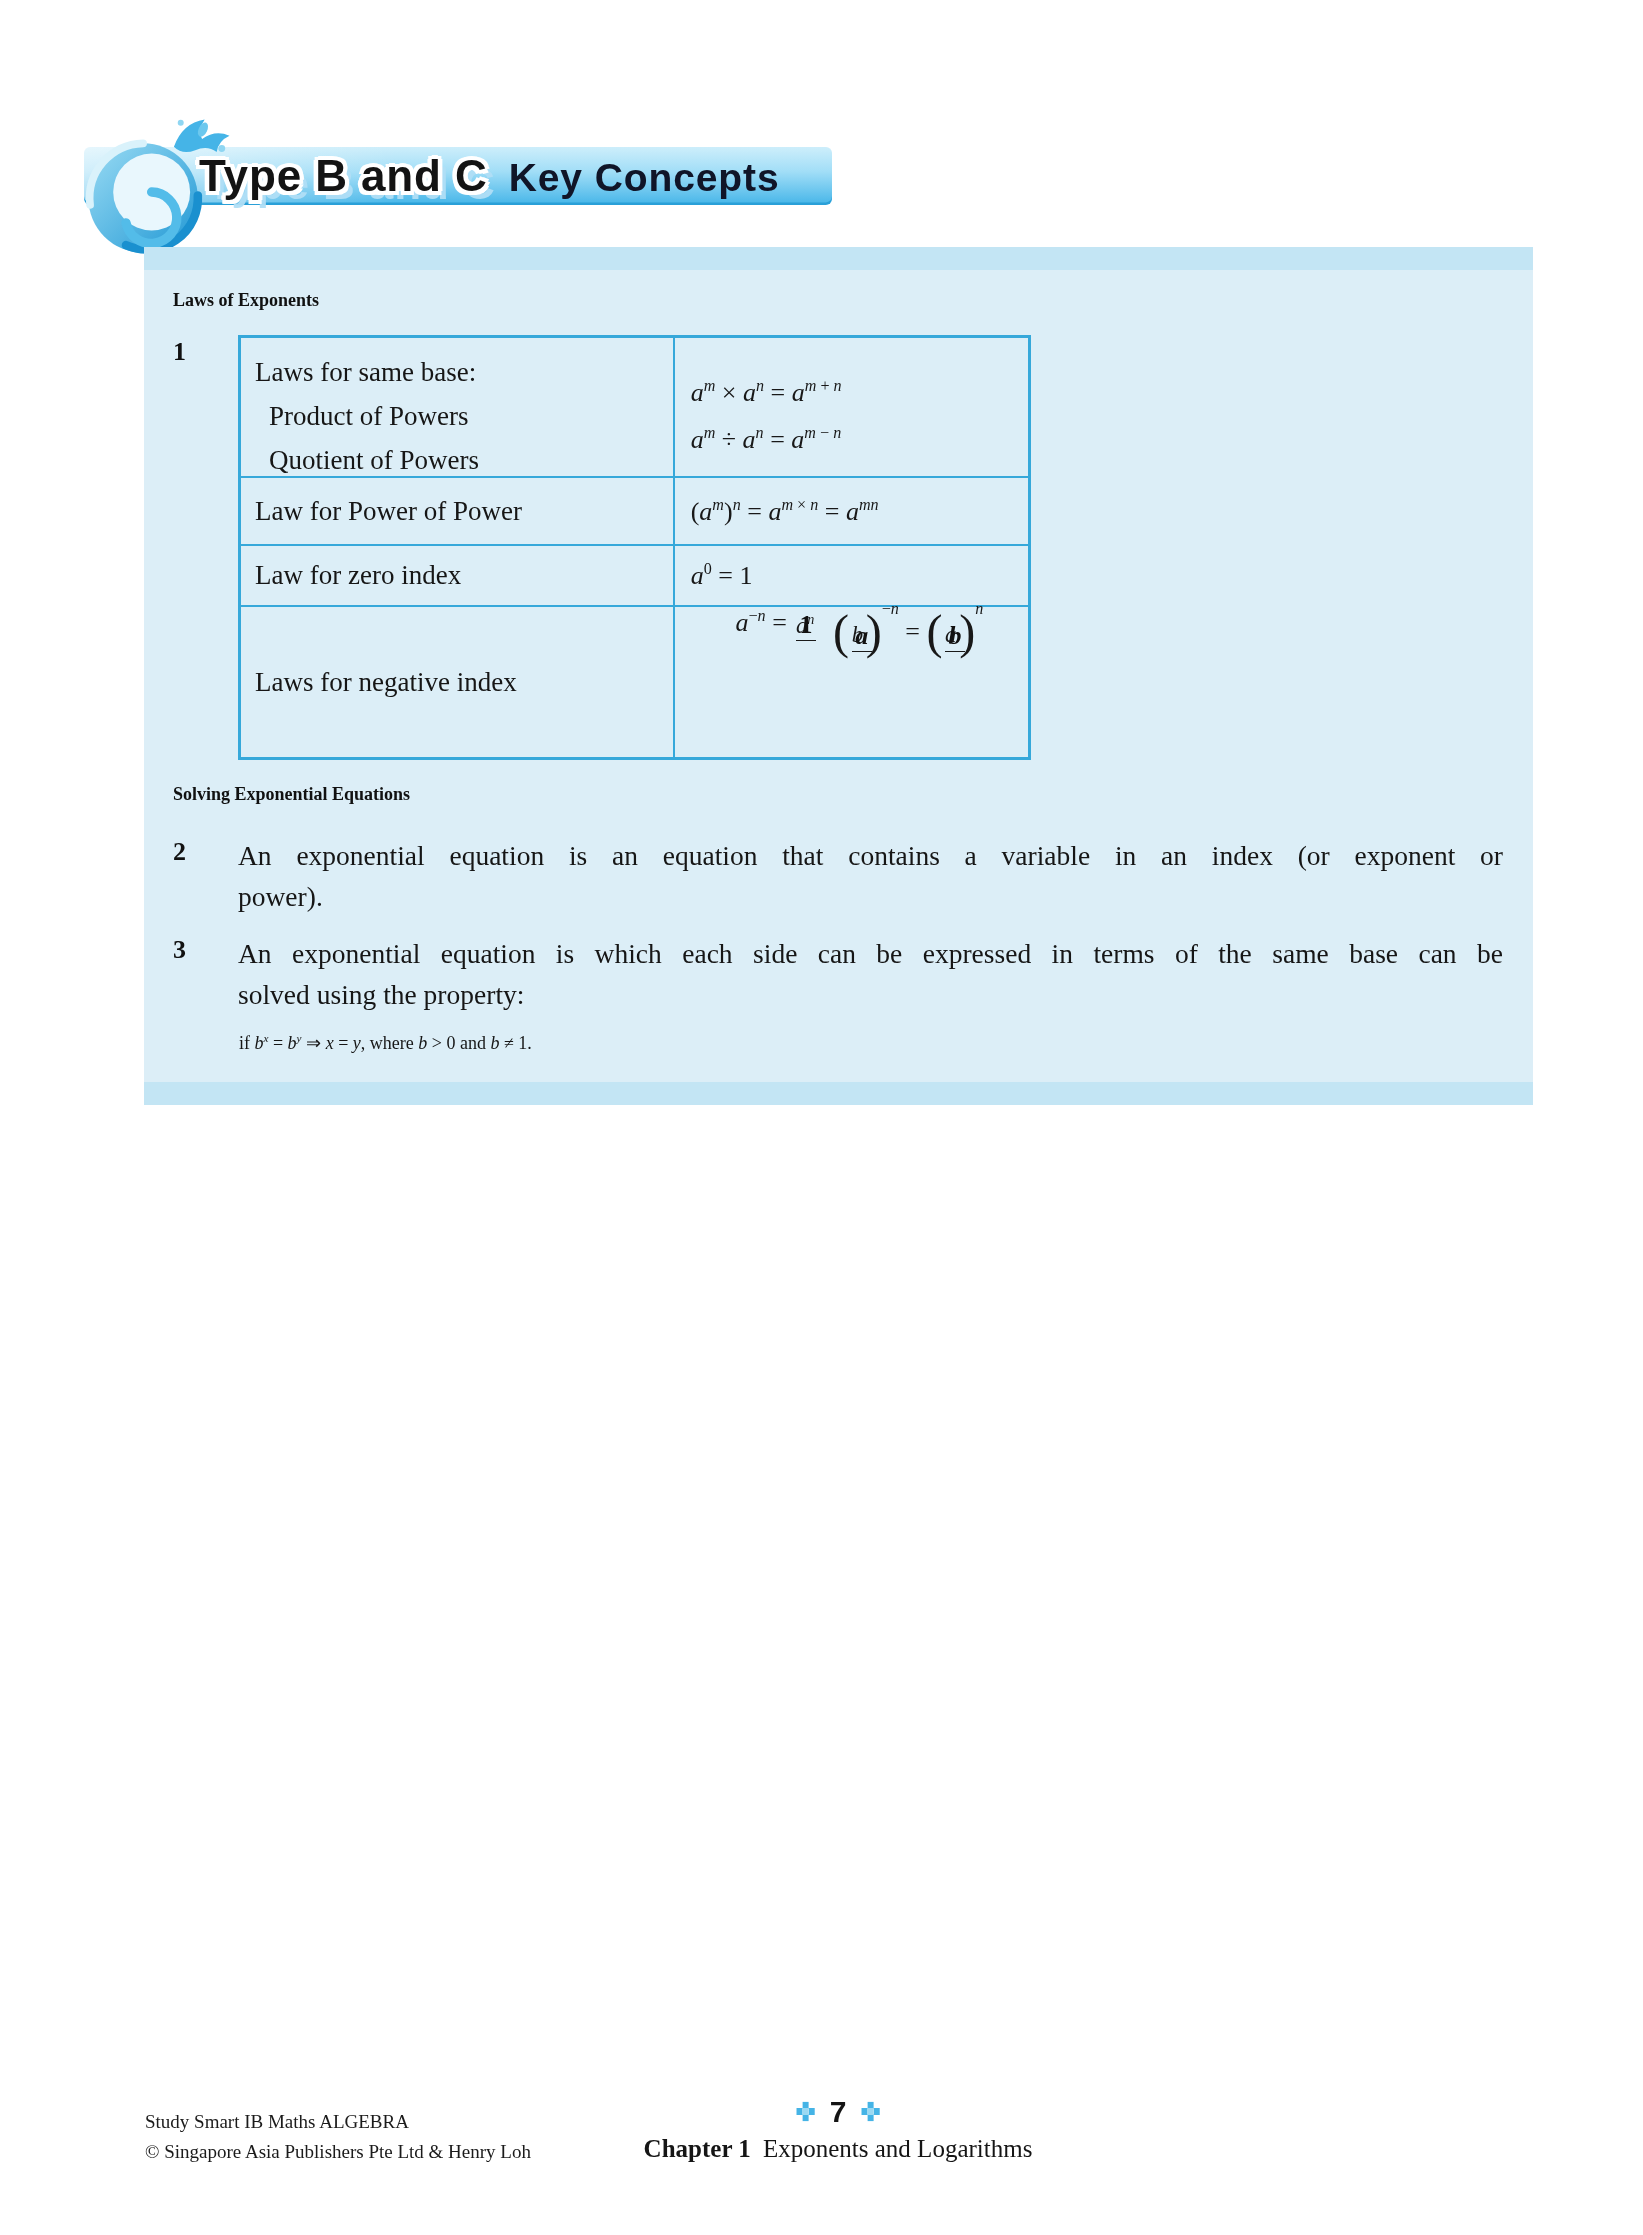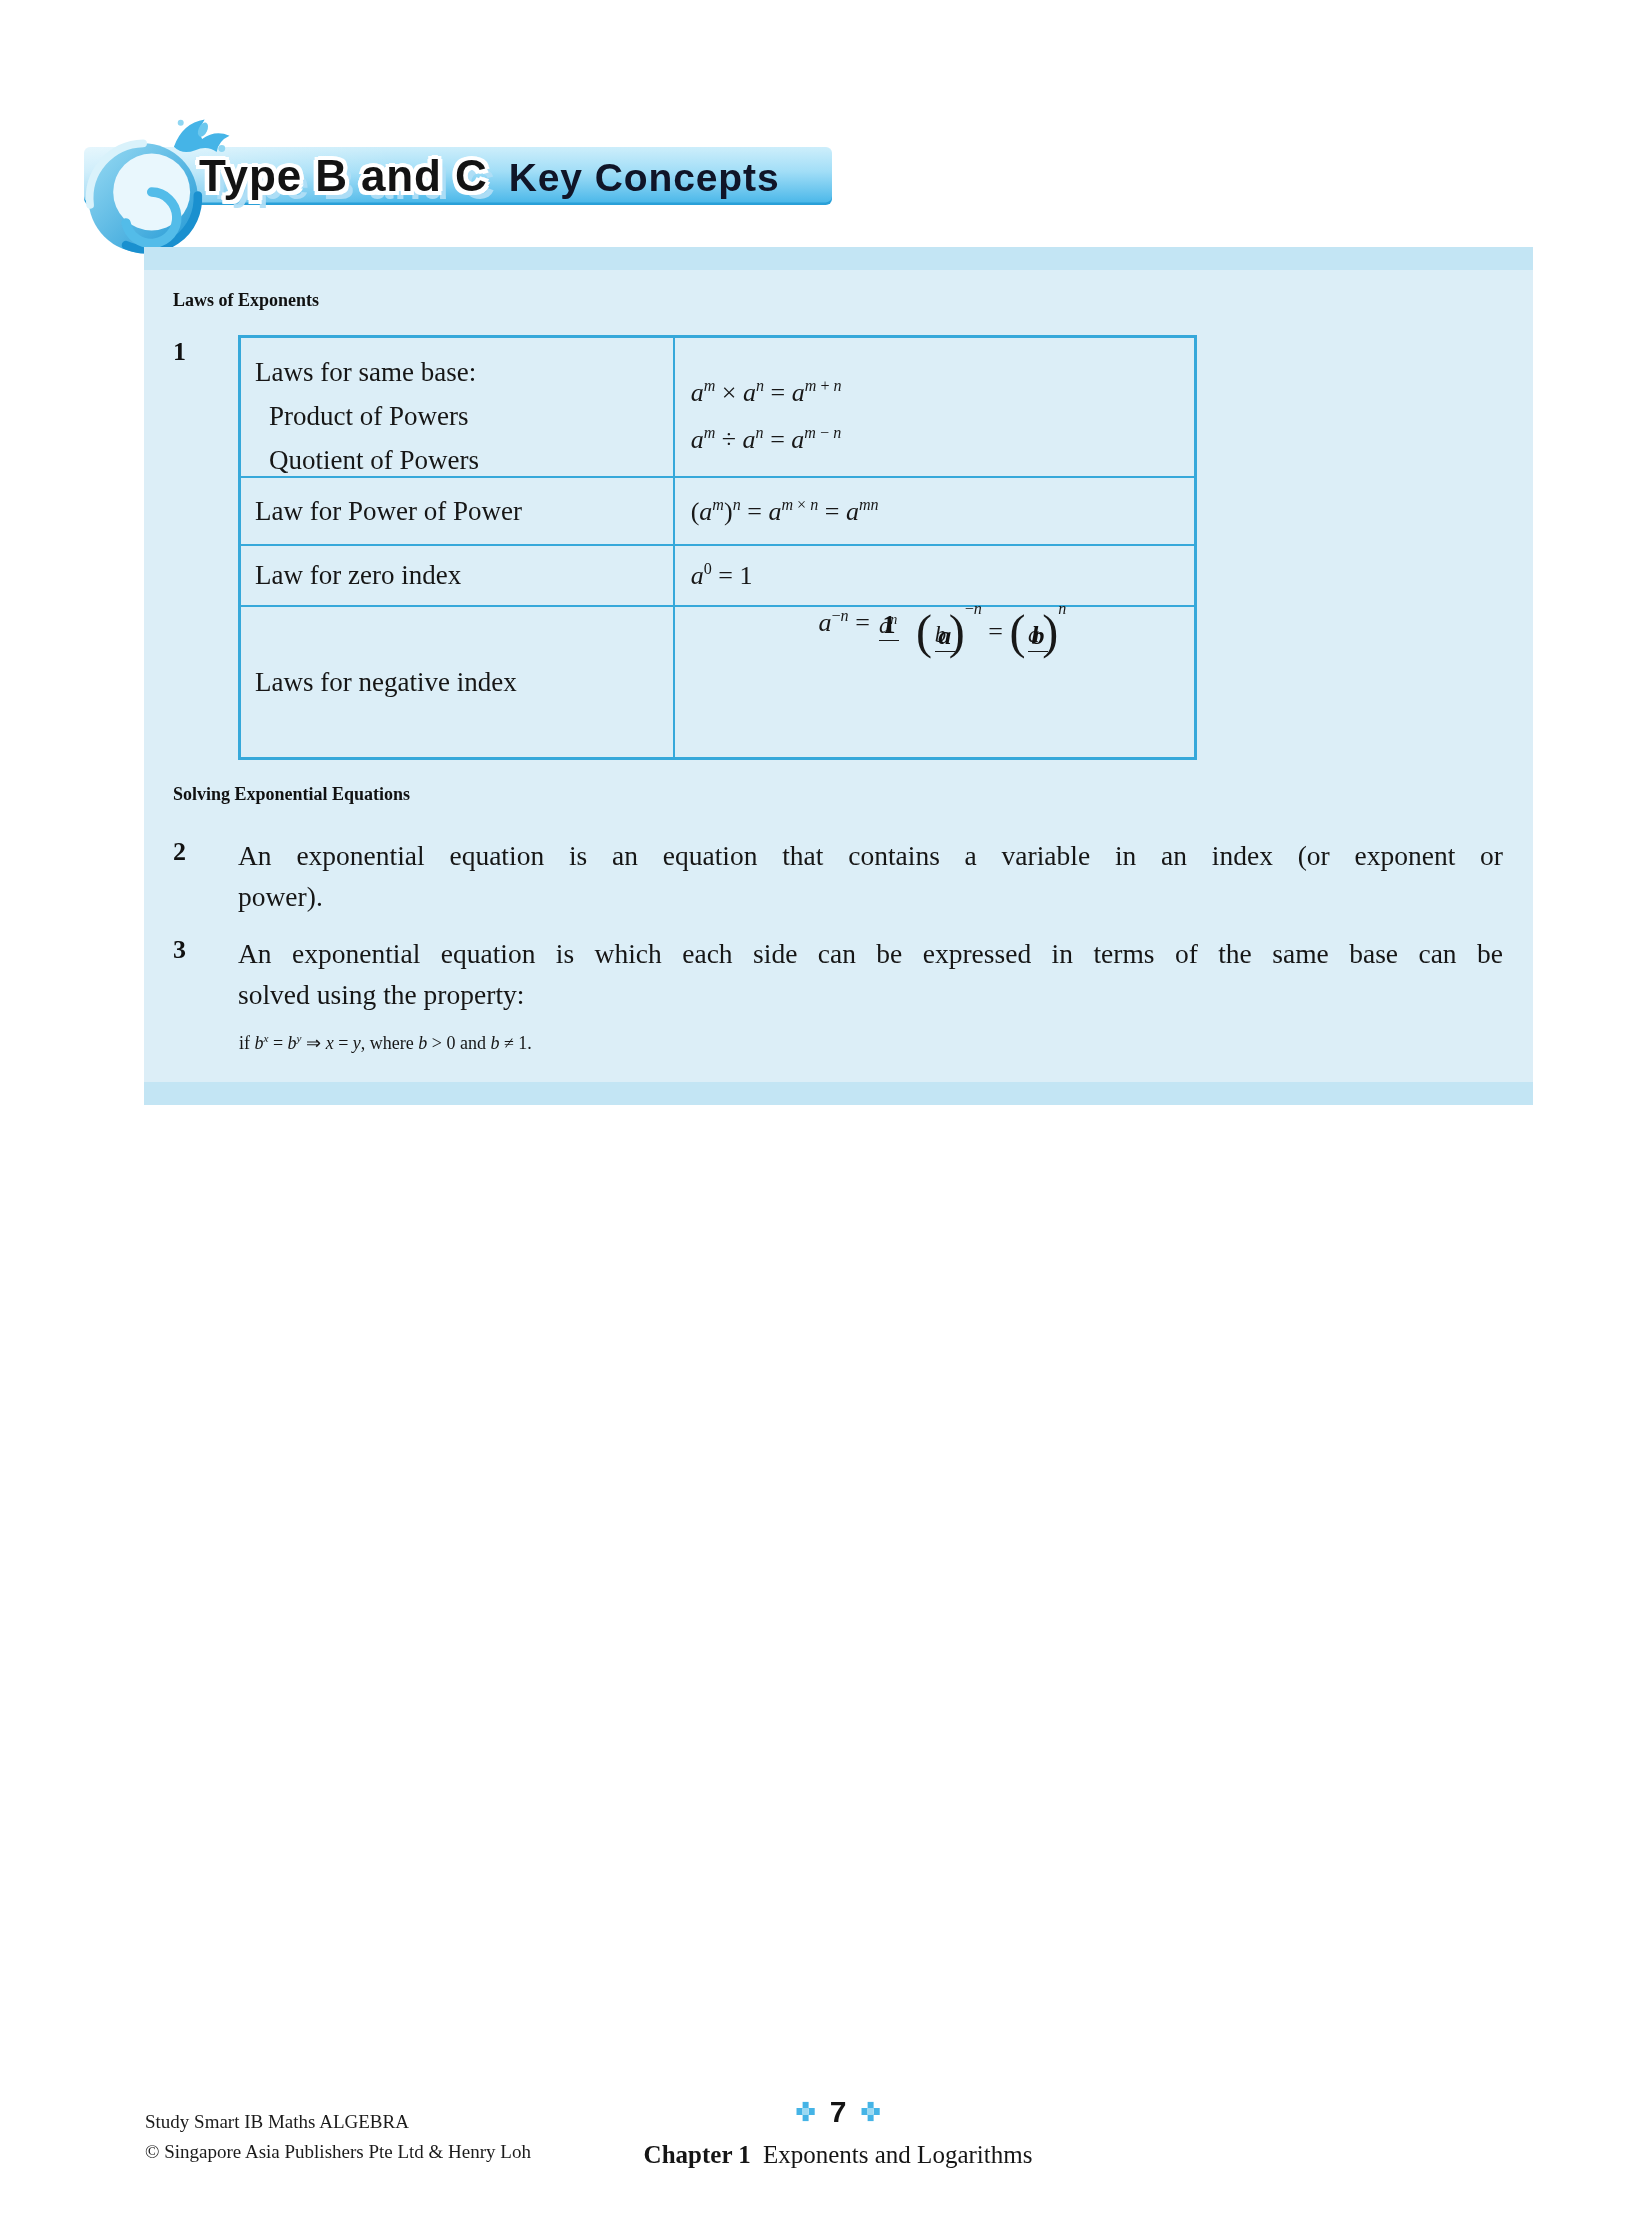--- a/index.html
+++ b/index.html
@@ -39,21 +39,21 @@
     background:#dceef7;
   }
   .panel .strip-top    { position:absolute; left:0; top:0;    width:100%; height:23px; background:#c3e5f4; }
   .panel .strip-bottom { position:absolute; left:0; bottom:0; width:100%; height:23px; background:#c3e5f4; }
 
   .h-section { position:absolute; font-weight:bold; font-size:18px; color:#111; }
   .num       { position:absolute; font-weight:bold; font-size:26px; color:#111; }
 
   
   .laws-table {
-    position:absolute; left:238px; top:335px; width:959px;
+    position:absolute; left:238px; top:335px; width:793px;
     border:3.5px solid #36a8da; box-sizing:border-box; font-size:27px;
   }
   .t-row { display:grid; grid-template-columns:434px 1fr; }
   .t-row + .t-row { border-top:2.6px solid #36a8da; }
   .cell-label { border-right:2.6px solid #36a8da; box-sizing:border-box; padding-left:14px; }
   .cell-formula { padding-left:15.7px; box-sizing:border-box; }
   .r1 .cell-label { padding-top:12.2px; height:138px; line-height:44px; }
   .r1 .cell-formula { padding-top:28px; line-height:40px; }
   .r2 { height:66px; } .r3 { height:59px; } .r4 { height:150px; }
   .r2 .cell-label,.r3 .cell-label,.r4 .cell-label,
@@ -76,21 +76,21 @@
   .property { position:absolute; left:239px; font-size:18px; color:#161616; }
   .property sup { font-size:0.62em; }
 
   
   .footer-left { position:absolute; left:145px; top:2107px; font-size:19px; line-height:30px; color:#1b1b1b; }
   .footer-center { position:absolute; left:838px; top:2094px; transform:translateX(-50%); text-align:center; }
   .pageno-row { display:flex; align-items:center; justify-content:center; gap:21px; height:35px; }
   .pageno { font-family:"Liberation Sans", sans-serif; font-weight:bold; font-size:30px; color:#141414; }
   .pix-cross { position:relative; width:6.1px; height:6.1px; background:#9bd9f2;
     box-shadow: 0 -6.1px 0 #45b4e6, 0 6.1px 0 #45b4e6, -6.1px 0 0 #45b4e6, 6.1px 0 0 #45b4e6; }
-  .chapter-row { margin-top:12px; font-size:25px; color:#151515; white-space:nowrap; }
+  .chapter-row { margin-top:6px; font-size:25px; color:#151515; white-space:nowrap; }
   .chapter-label { font-weight:bold; margin-right:12.2px; }
 </style>
 </head>
 <body>
 
 <div class="page">
 
   <div class="banner-bar">
     <div class="banner-text">
       <span class="banner-left">Type B and C</span>

